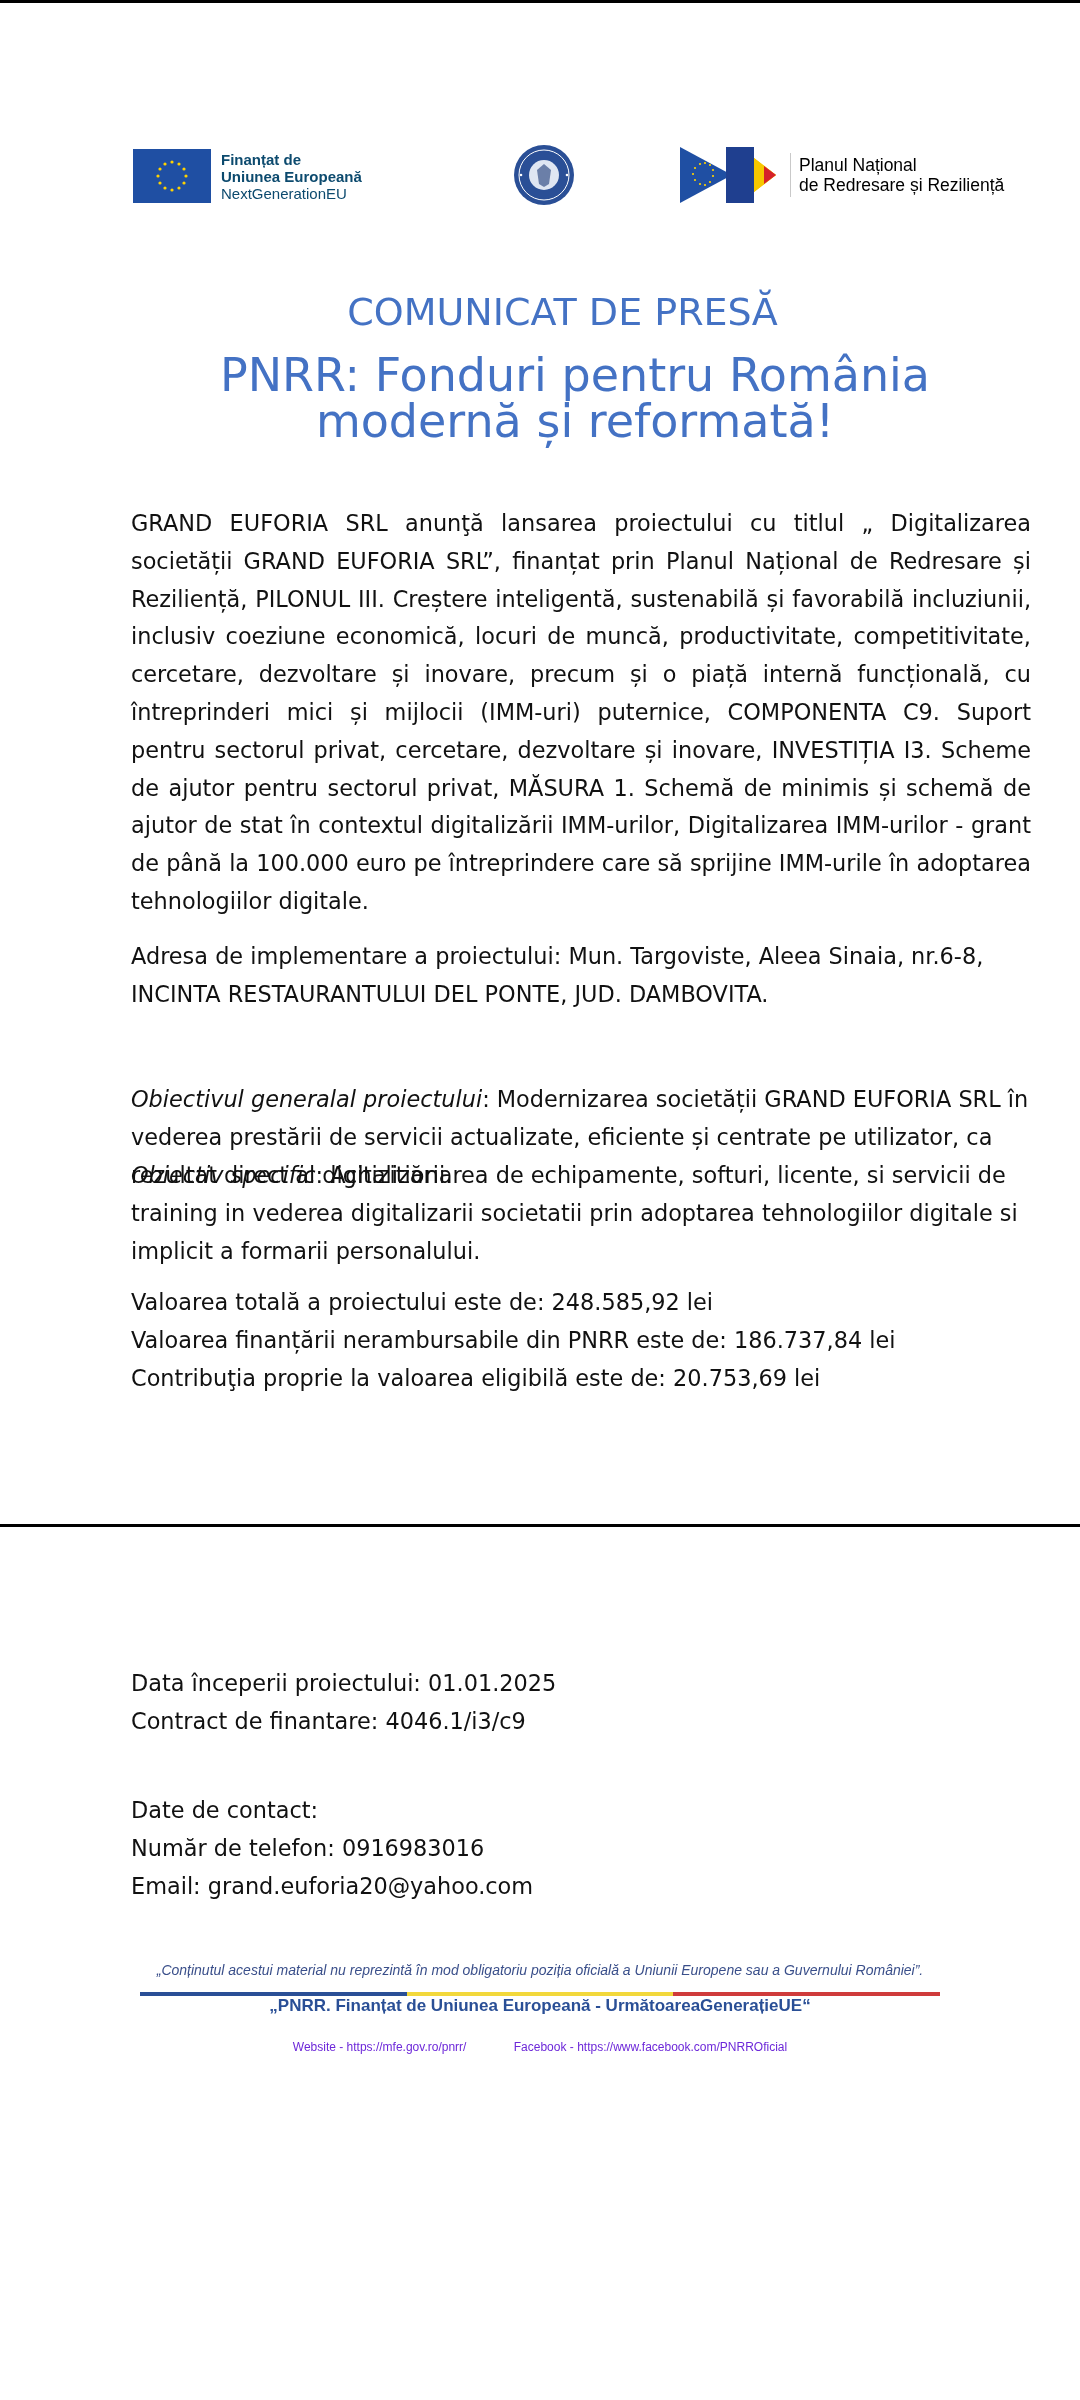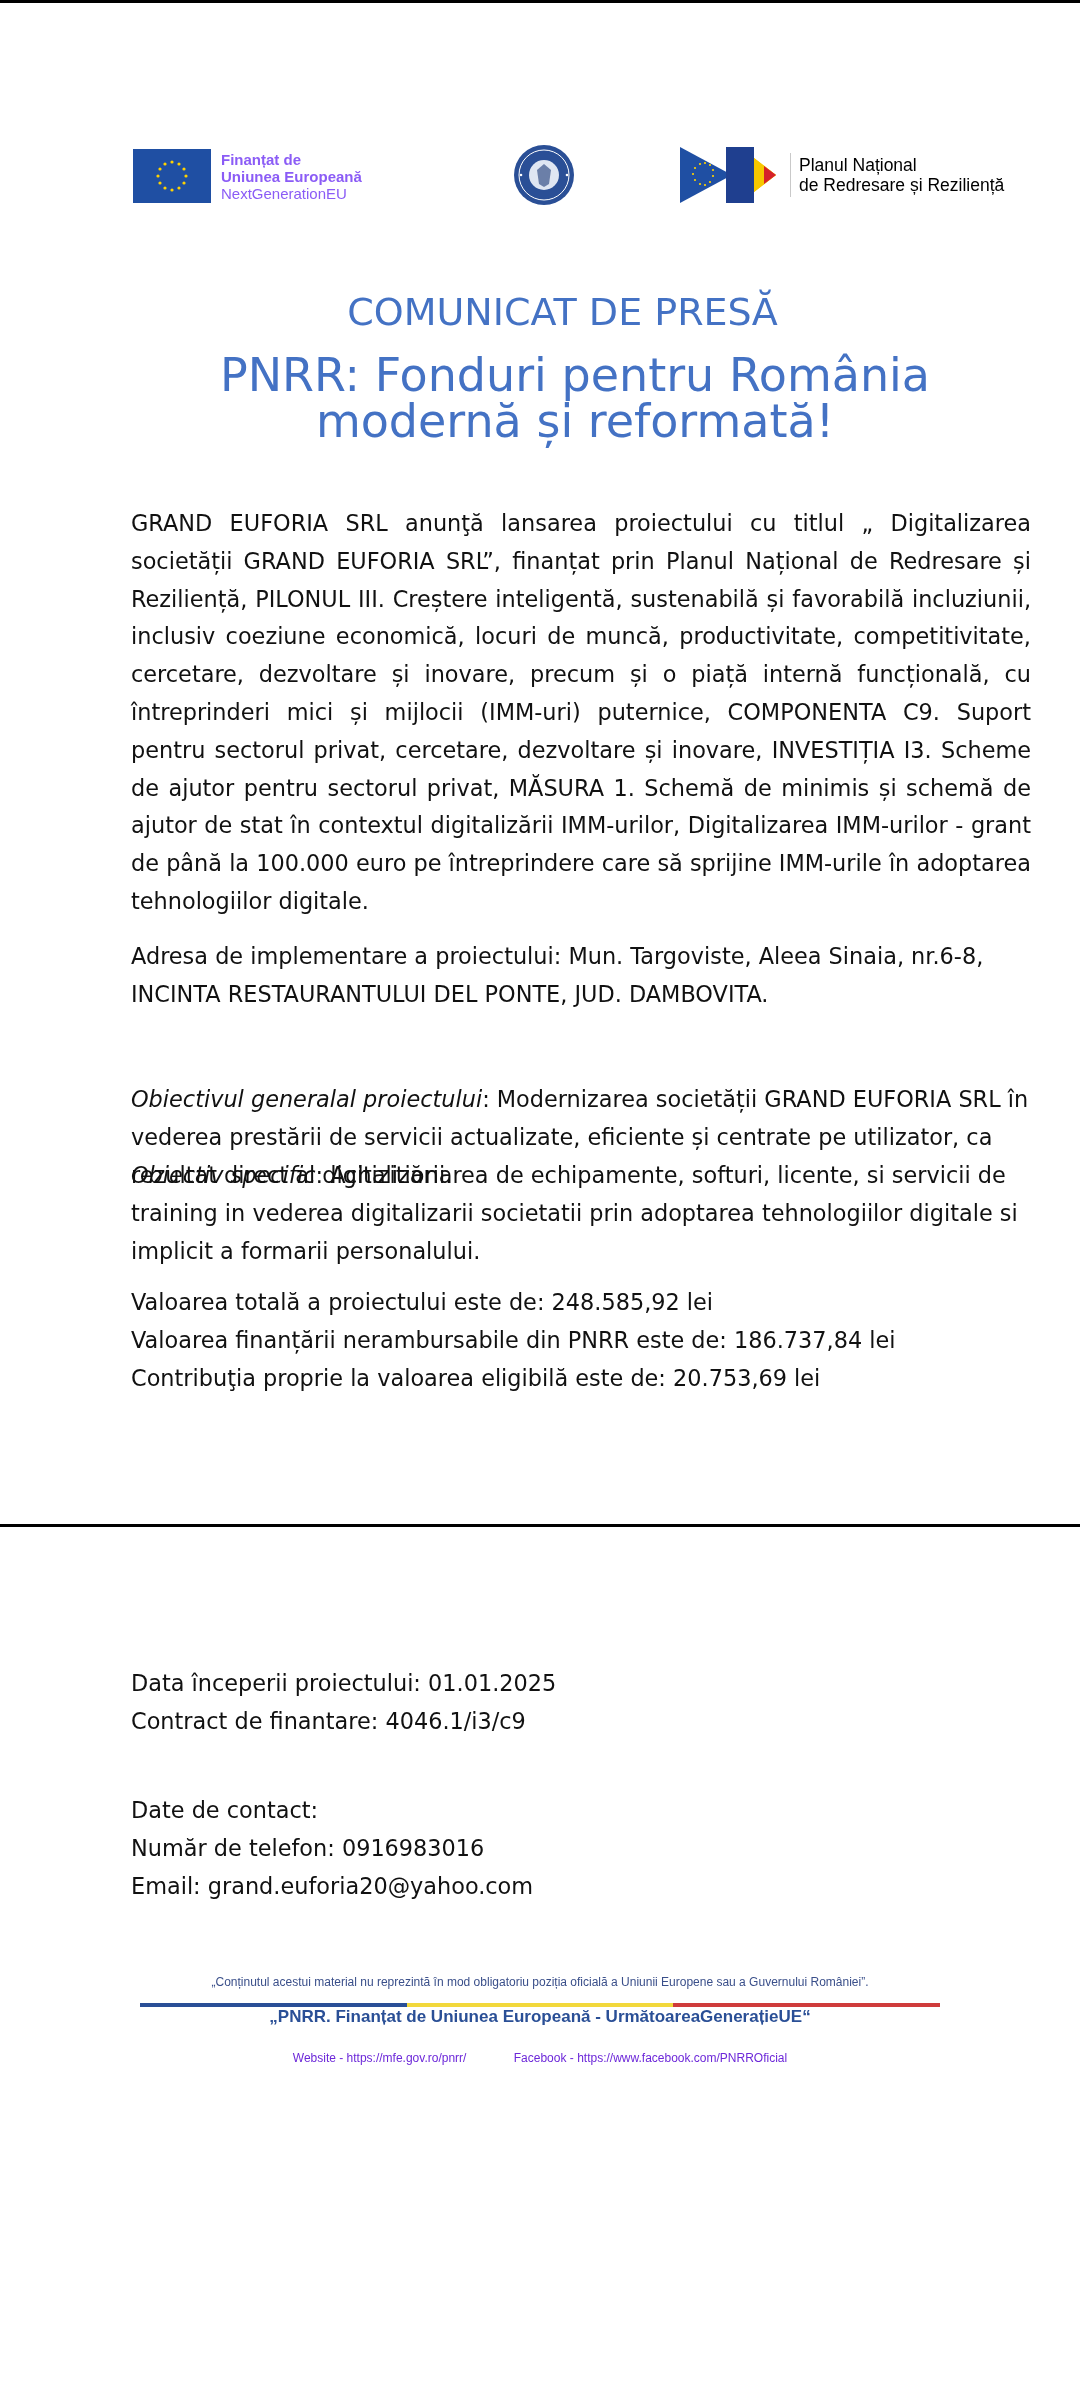--- a/index.html
+++ b/index.html
@@ -7,21 +7,21 @@
       width: 1080px; height: 2400px; position: relative; overflow: hidden;
       font-family: "DejaVu Sans", sans-serif; color: #111;
     }
     .top-rule { position: absolute; left: 0; top: 0; width: 1080px; height: 3px; background: #000; }
     .mid-rule { position: absolute; left: 0; top: 1524px; width: 1080px; height: 3px; background: #000; }
 
     
     .logos { position: absolute; top: 140px; left: 130px; width: 900px; height: 70px; }
     .eu-logo { position: absolute; left: 3px; top: 6px; width: 240px; height: 60px; display: flex; align-items: center; }
     .eu-flag { width: 78px; height: 54px; background: #1f4fa3; position: relative; }
-    .eu-text { margin-left: 10px; color: #8b5cf6; font-family: "Liberation Sans", sans-serif; line-height: 17px; }
+    .eu-text { margin-left: 10px; color: #0c4a6e; font-family: "Liberation Sans", sans-serif; line-height: 17px; }
     .eu-text .b { font-weight: bold; font-size: 15px; }
     .eu-text .s { font-size: 15px; }
     .gov-logo { position: absolute; left: 383px; top: 4px; width: 62px; height: 62px; }
     .pnrr-logo { position: absolute; left: 550px; top: 4px; width: 360px; height: 62px; display: flex; align-items: center; }
     .pnrr-mark { width: 104px; height: 60px; }
     .pnrr-sep { width: 1px; height: 44px; background: #c9c9c9; margin: 0 8px 0 6px; }
     .pnrr-text { color: #000000; font-family: "Liberation Sans", sans-serif; font-size: 17.5px; line-height: 20px; font-weight: 500; }
 
     
     .title1 { position: absolute; top: 290px; left: 0; width: 1125px; text-align: center; color: #4472c4; font-size: 38px; }
@@ -35,21 +35,21 @@
     .p2 { top: 938px; }
     .p3 { top: 1081px; }
     .p4 { top: 1157px; }
     .p5 { top: 1284px; }
     .p6 { top: 1665px; }
     .p7 { top: 1792px; }
     .it { font-style: italic; }
 
     
     .footer { position: absolute; left: 140px; top: 1955px; width: 800px; text-align: center; font-family: "Liberation Sans", sans-serif; color: #2a57a6; }
-    .disclaimer { font-size: 12px; color: #3a4f8a; margin-top: 20px; }
+    .disclaimer { font-size: 14px; color: #3a4f8a; margin-top: 7px; font-style: italic; }
     .tricolor { display: flex; width: 800px; height: 4px; margin: 14px auto 0 auto; }
     .tricolor div { flex: 1; }
     .slogan { font-size: 17px; font-weight: bold; color: #2a4f96; }
     .links { font-size: 12px; color: #6d28d9; margin-top: 24px; }
     .links span { margin: 0 22px; }
   </style>
 </head>
 <body>
 
 <div class="top-rule"></div>

